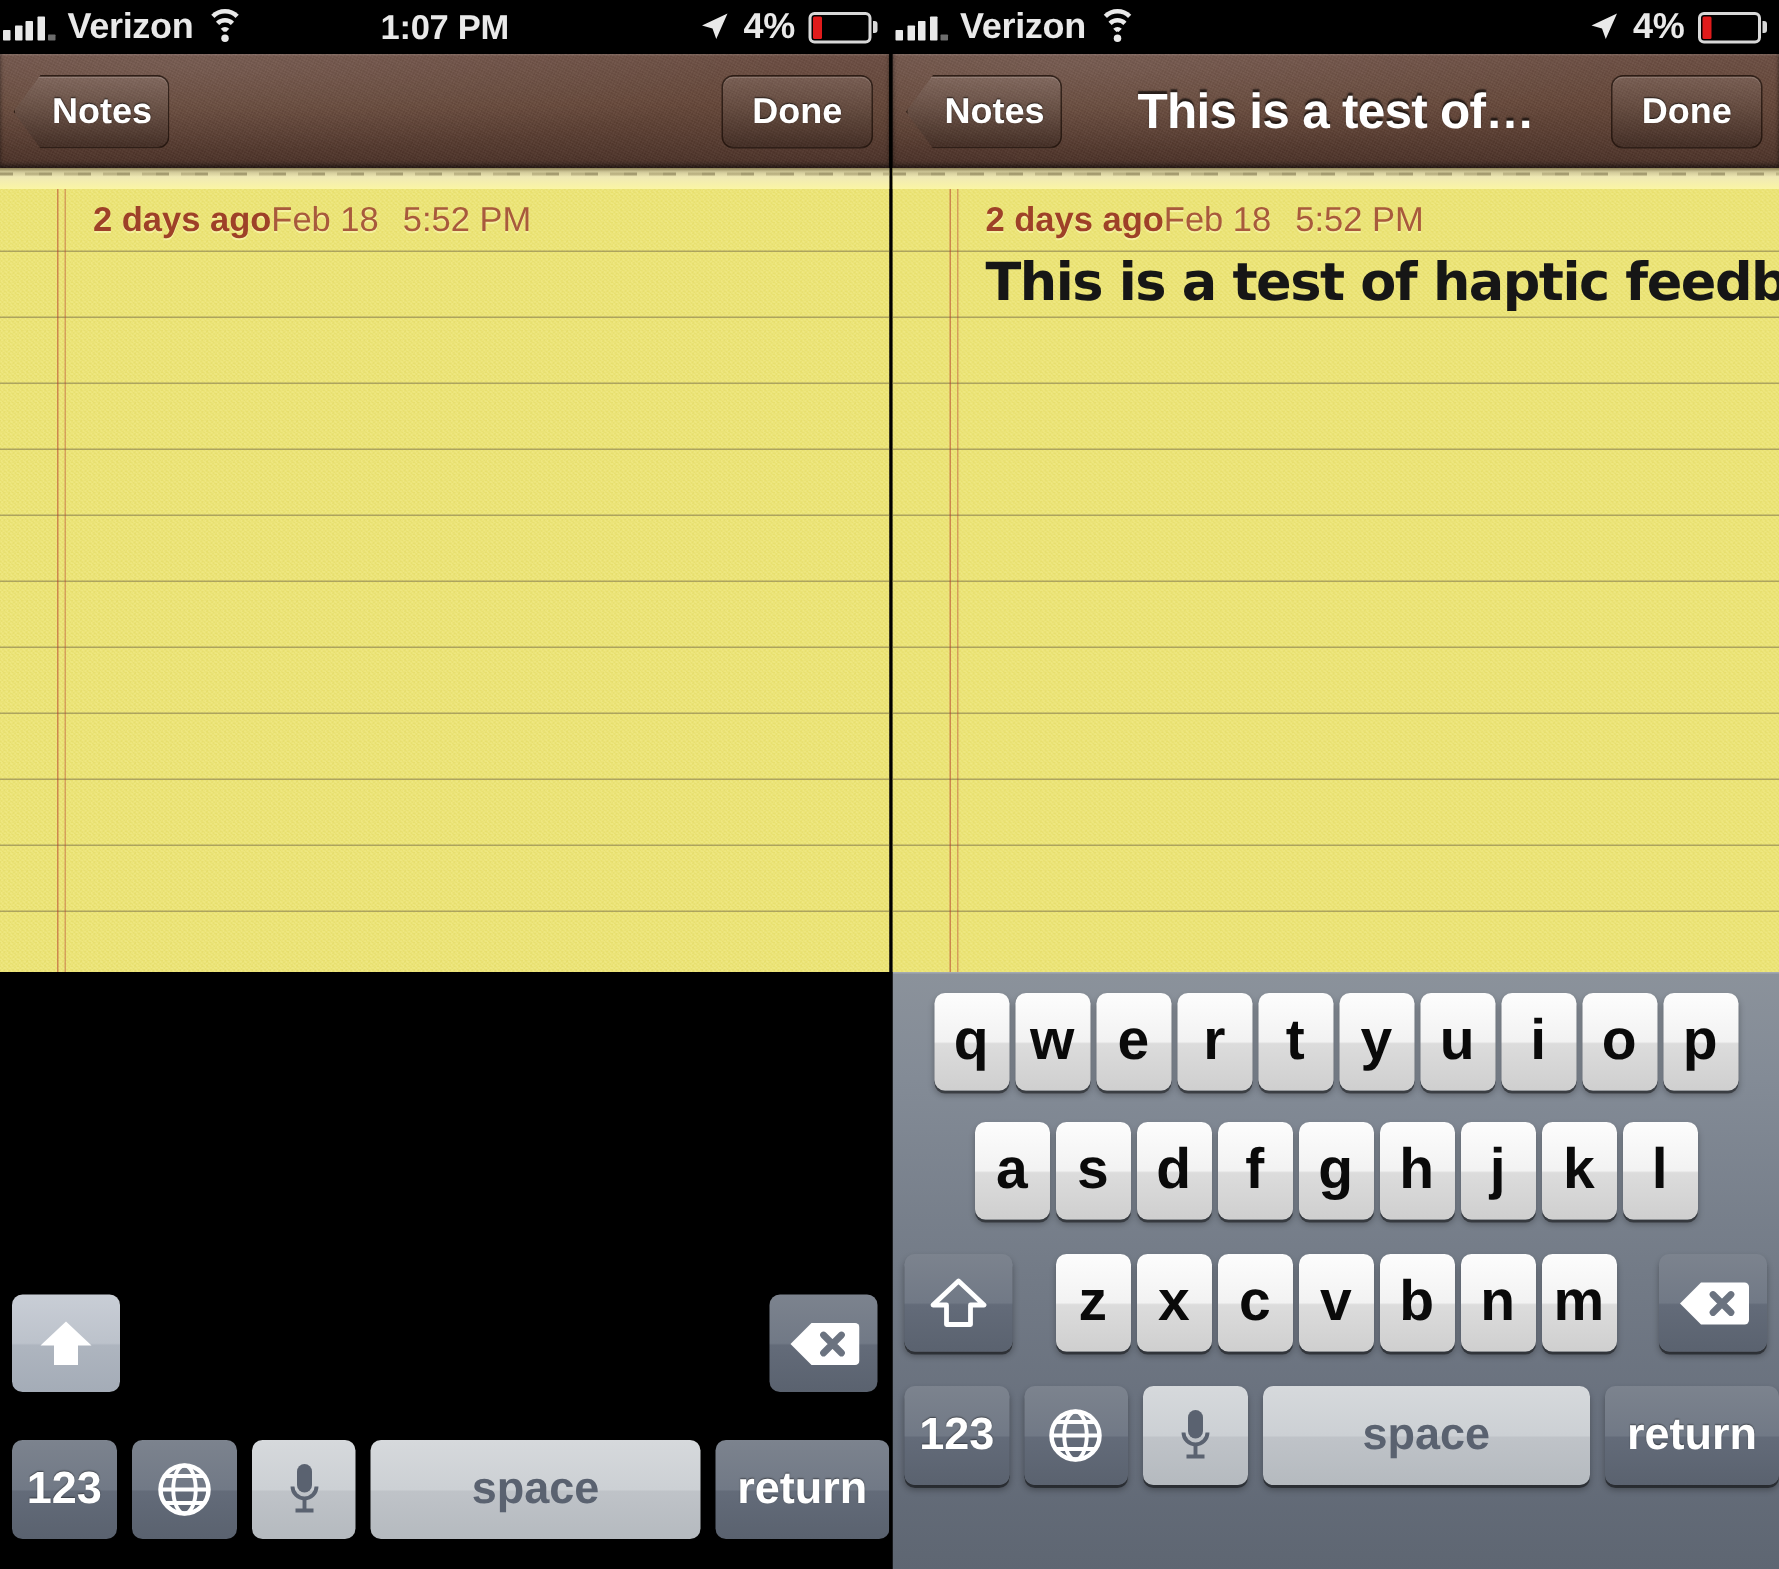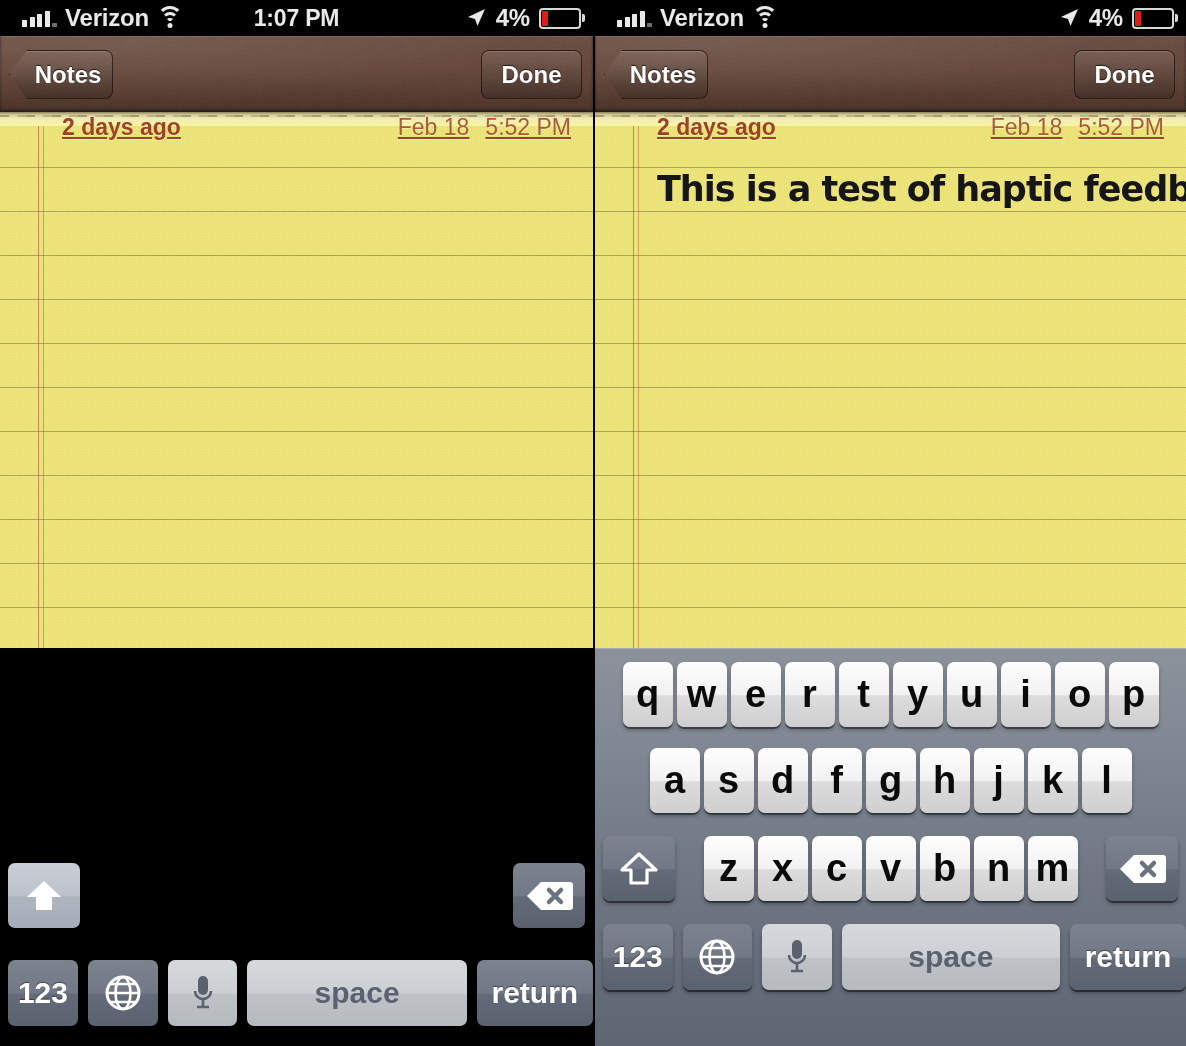--- a/index.html
+++ b/index.html
@@ -10,21 +10,21 @@
   .panel { position:relative; width:593px; height:1046px; overflow:hidden; background:#000; }
   .panel.right { border-left:2px solid #000; }
 
   
   .statusbar {
     position:absolute; top:0; left:0; width:100%; height:36px;
     background:#000; color:#e9e9e9;
     display:flex; align-items:center;
     font-size:23px; font-weight:bold; letter-spacing:-0.2px;
   }
-  .sb-left { display:flex; align-items:center; gap:8px; padding-left:22px; flex:0 0 auto; }
+  .sb-left { display:flex; align-items:center; gap:8px; padding-left:2px; flex:0 0 auto; }
   .sb-center { position:absolute; left:0; right:0; text-align:center; font-size:23px; font-weight:bold; pointer-events:none;}
   .sb-right { margin-left:auto; display:flex; align-items:center; gap:9px; padding-right:12px; flex:0 0 auto; position:relative; z-index:2;}
 
   .signal { display:flex; align-items:flex-end; gap:2.5px; height:18px; }
   .signal i { display:block; width:5px; background:#e9e9e9; border-radius:0.5px; }
   .signal i:nth-child(1){height:7px;}
   .signal i:nth-child(2){height:10px;}
   .signal i:nth-child(3){height:13px;}
   .signal i:nth-child(4){height:16px;}
   .signal i:nth-child(5){height:4px; background:#6d6d6d;}
@@ -119,25 +119,24 @@
       repeating-linear-gradient(51deg, rgba(255,255,200,.32) 0 1px, rgba(210,200,80,.22) 1px 2px),
       repeating-linear-gradient(-37deg, rgba(255,252,190,.26) 0 1px, rgba(205,196,85,.2) 1px 2px);
     background-size: 3px 3px, 3px 3px, 4px 4px;
   }
   .paper-lines { position:absolute; inset:0; z-index:2; pointer-events:none; }
   .paper-lines .hl { position:absolute; left:0; right:0; height:1px; background:rgba(134,124,78,0.62); }
   .margin-line { position:absolute; top:0; bottom:0; width:1px; background:rgba(180,60,45,0.55); z-index:3; }
   .margin-line.m2 { opacity:.75; }
 
   .note-meta {
-    position:absolute; z-index:5; left:62px; right:22px; top:2px;
-    display:flex; justify-content:space-between; align-items:baseline;
+    position:absolute; z-index:5; left:62px; right:22px; top:21px;
+    display:flex; align-items:baseline;
     color:#9e4128; font-size:23px; font-weight:bold;
     text-shadow:0 1px 0 rgba(255,255,200,.5);
-    text-decoration:underline;
   }
   .note-meta .date-right { font-weight:normal; color:#a85a3c; display:flex; gap:16px; }
   .note-body {
     position:absolute; z-index:5; left:62px; right:20px; top:52px;
     color:#161616; font-size:35px; line-height:50px;
     font-family:"DejaVu Sans", sans-serif; font-weight:bold; letter-spacing:-1px;
     white-space:nowrap; display:flex; align-items:center;
   }
   .caret { display:inline-block; width:5px; height:44px; background:#5c4433; margin-left:3px; }
 
@@ -325,20 +324,21 @@
         <span class="batt">
           <span class="shell"></span>
             <span class="nub"></span>
             <span class="fill"></span>
         </span>
       </div>
     </div>
 
     <div class="navbar">
       <div class="btn-back">Notes</div>
+      <div class="nav-title">This is a test of…</div>
       <div class="btn-done">Done</div>
     </div>
 
     <div class="paper" style="top:112px; height:536px;">
       <div class="paper-grain"></div>
       <div class="paper-tear"></div>
       <div class="paper-lines">
         <div class="hl" style="top:55px"></div>
           <div class="hl" style="top:99px"></div>
         <div class="hl" style="top:143px"></div>

